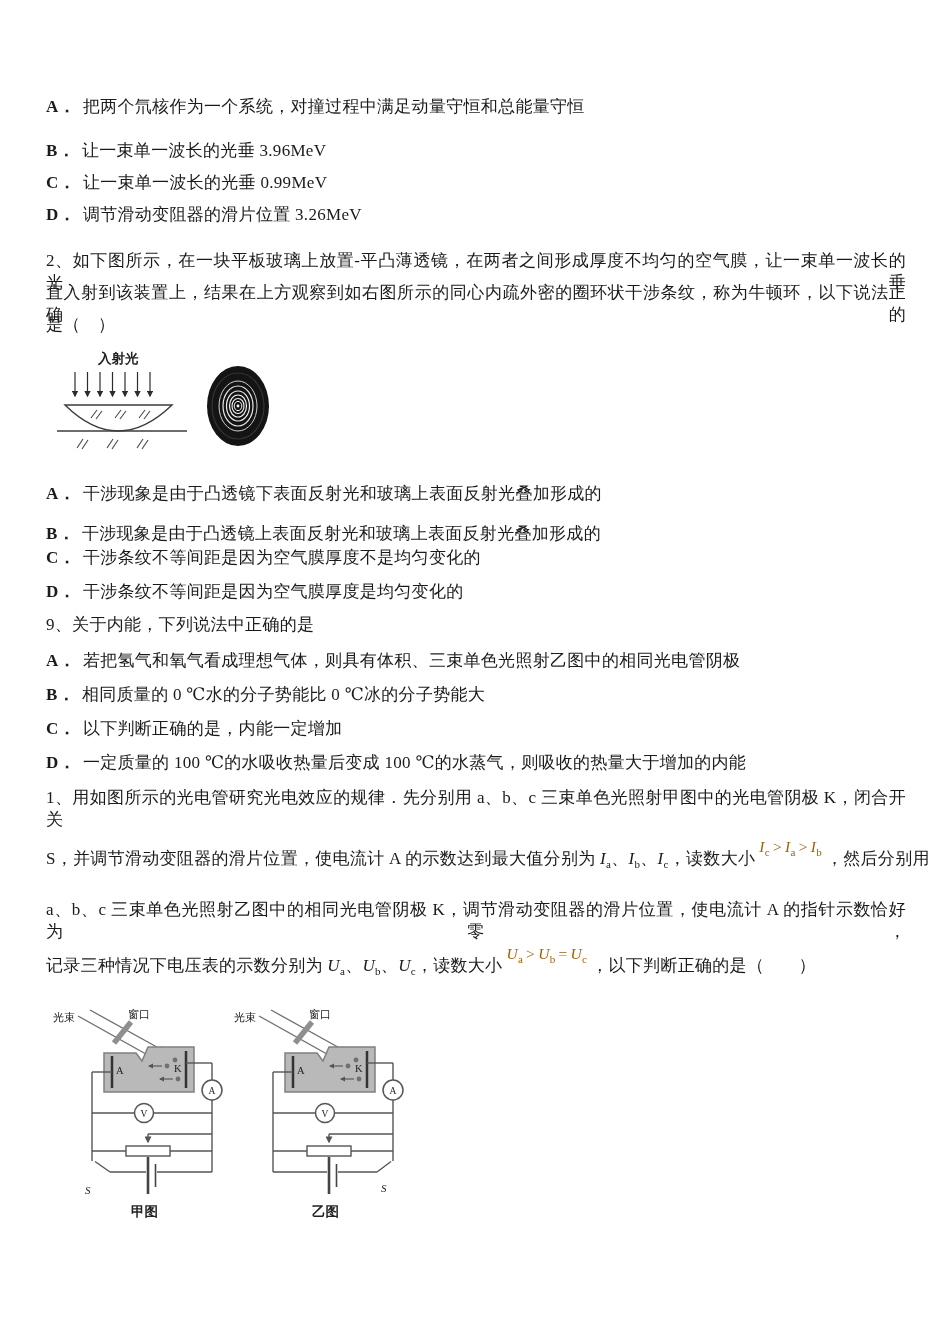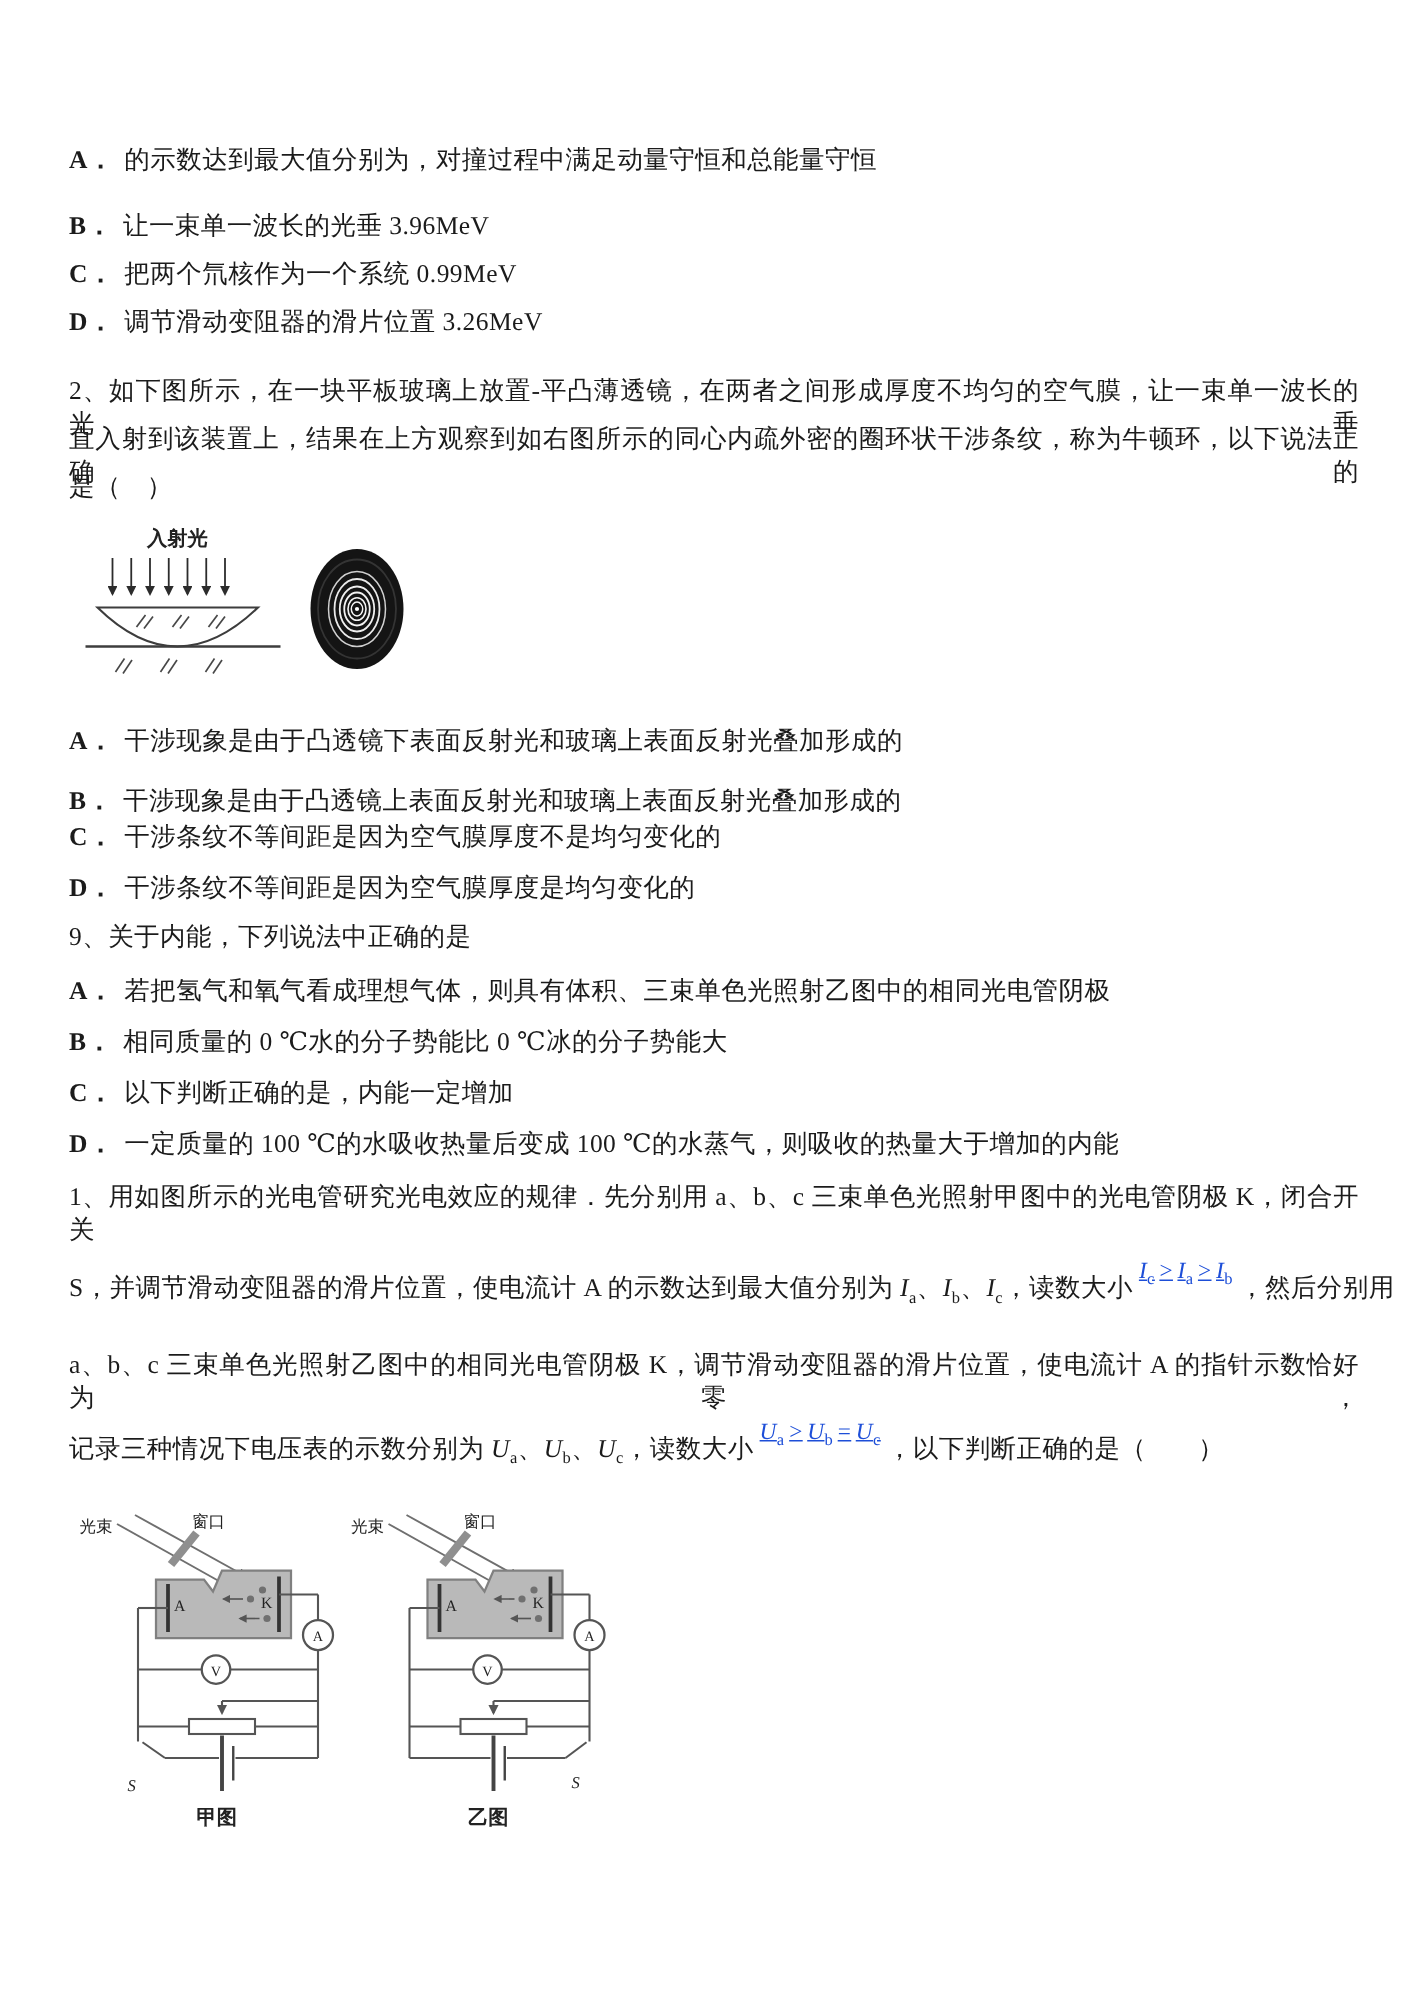--- a/index.html
+++ b/index.html
@@ -6,30 +6,30 @@
   body{
     width:950px;height:1344px;background:#ffffff;position:relative;overflow:hidden;
     font-family:"Liberation Serif","DejaVu Serif",serif;color:#1b1b1b;
   }
   .ln{position:absolute;left:46px;font-size:17px;line-height:22px;white-space:nowrap;letter-spacing:.3px;}
   .jus{width:860px;white-space:normal;text-align:justify;text-align-last:justify;}
   .lbl{font-weight:bold;margin-right:7px;}
   .abs{position:absolute;}
   .var{font-style:italic;font-family:"Liberation Serif",serif;}
   sub{font-size:11px;line-height:0;}
-  .formula{display:inline-block;transform:translateY(-12px);font-size:15.5px;color:#1d4ed8;padding:0 4px;text-decoration:underline;}
+  .formula{display:inline-block;transform:translateY(-12px);font-size:15.5px;color:#a16207;padding:0 4px;}
   .formula .op{padding:0 3px;font-style:normal;}
   svg text{fill:#222;font-family:"Liberation Serif","DejaVu Serif",serif;}
 </style>
 </head>
 <body>
 
-<div class="ln" style="top:96px"><span class="lbl">A．</span><span>的示数达到最大值分别为，对撞过程中满足动量守恒和总能量守恒</span></div>
+<div class="ln" style="top:96px"><span class="lbl">A．</span><span>把两个氘核作为一个系统，对撞过程中满足动量守恒和总能量守恒</span></div>
 <div class="ln" style="top:140px"><span class="lbl">B．</span><span>让一束单一波长的光垂 3.96MeV</span></div>
-<div class="ln" style="top:172px"><span class="lbl">C．</span><span>把两个氘核作为一个系统 0.99MeV</span></div>
+<div class="ln" style="top:172px"><span class="lbl">C．</span><span>让一束单一波长的光垂 0.99MeV</span></div>
 <div class="ln" style="top:204px"><span class="lbl">D．</span><span>调节滑动变阻器的滑片位置 3.26MeV</span></div>
 
 <div class="ln jus" style="top:250px">2、如下图所示，在一块平板玻璃上放置-平凸薄透镜，在两者之间形成厚度不均匀的空气膜，让一束单一波长的光垂</div>
 <div class="ln jus" style="top:282px">直入射到该装置上，结果在上方观察到如右图所示的同心内疏外密的圈环状干涉条纹，称为牛顿环，以下说法正确的</div>
 <div class="ln" style="top:314px">是（　）</div>
 
 <svg class="abs" style="left:55px;top:348px" width="150" height="112" viewBox="0 0 150 112">
   <defs>
     <marker id="arA" viewBox="0 0 10 10" refX="8" refY="5" markerWidth="5.5" markerHeight="5.5" orient="auto">
       <path d="M0,0 L10,5 L0,10 z" fill="#2c2c2c"></path>

